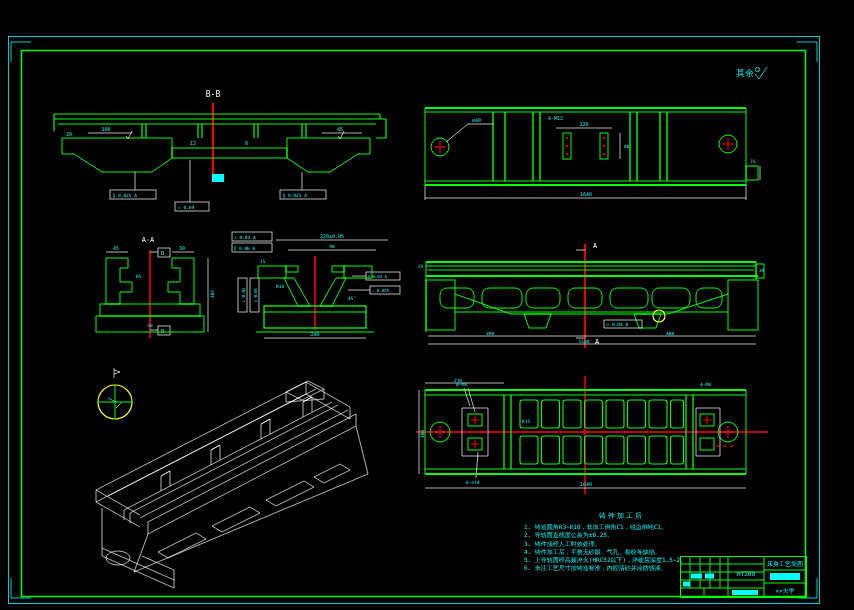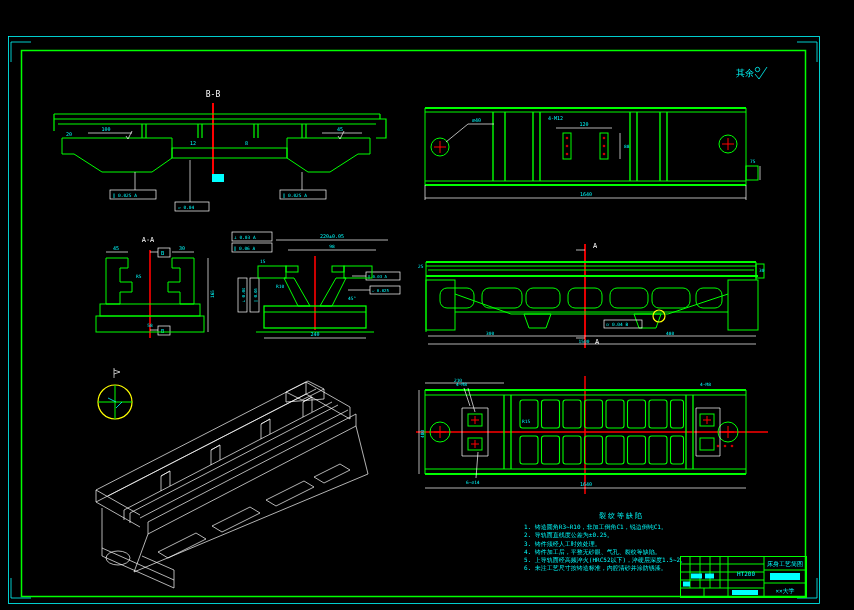--- a/index.html
+++ b/index.html
@@ -261,21 +261,21 @@
     <text class="t" x="40" y="10" font-size="4.5">4-M8</text>
     <text class="t" x="50" y="108" font-size="4.5">6-⌀14</text>
     <text class="t" x="42" y="6" font-size="4.5" text-anchor="middle">210</text>
     <text class="t" x="106" y="47" font-size="4.5">R15</text>
     <text class="t" x="284" y="10" font-size="4.5">4-M8</text>
     <text class="t" x="170" y="110" font-size="5" text-anchor="middle">1640</text>
     <text class="t" transform="rotate(-90 6 58)" x="6" y="60" font-size="4.5" text-anchor="middle">400</text>
   </svg>
 
   <div class="note">
-    <div class="ttl">裂纹等缺陷</div>
+    <div class="ttl">铸件加工后</div>
     <div class="ln">1. 铸造圆角R3~R10，非加工倒角C1，锐边倒钝C1。</div>
     <div class="ln">2. 导轨面直线度公差为±0.25。</div>
     <div class="ln">3. 铸件须经人工时效处理。</div>
     <div class="ln">4. 铸件加工后，平整无砂眼、气孔、裂纹等缺陷。</div>
     <div class="ln">5. 上导轨面经高频淬火(HRC52以下)，淬硬层深度1.5~2。</div>
     <div class="ln">6. 未注工艺尺寸按铸造标准，内腔清砂并涂防锈漆。</div>
   </div>
 
   <svg width="127" height="42" viewBox="0 0 127 42" style="left:680px;top:556px">
     <rect x="0.5" y="0.5" width="126" height="41" class="g"></rect>

